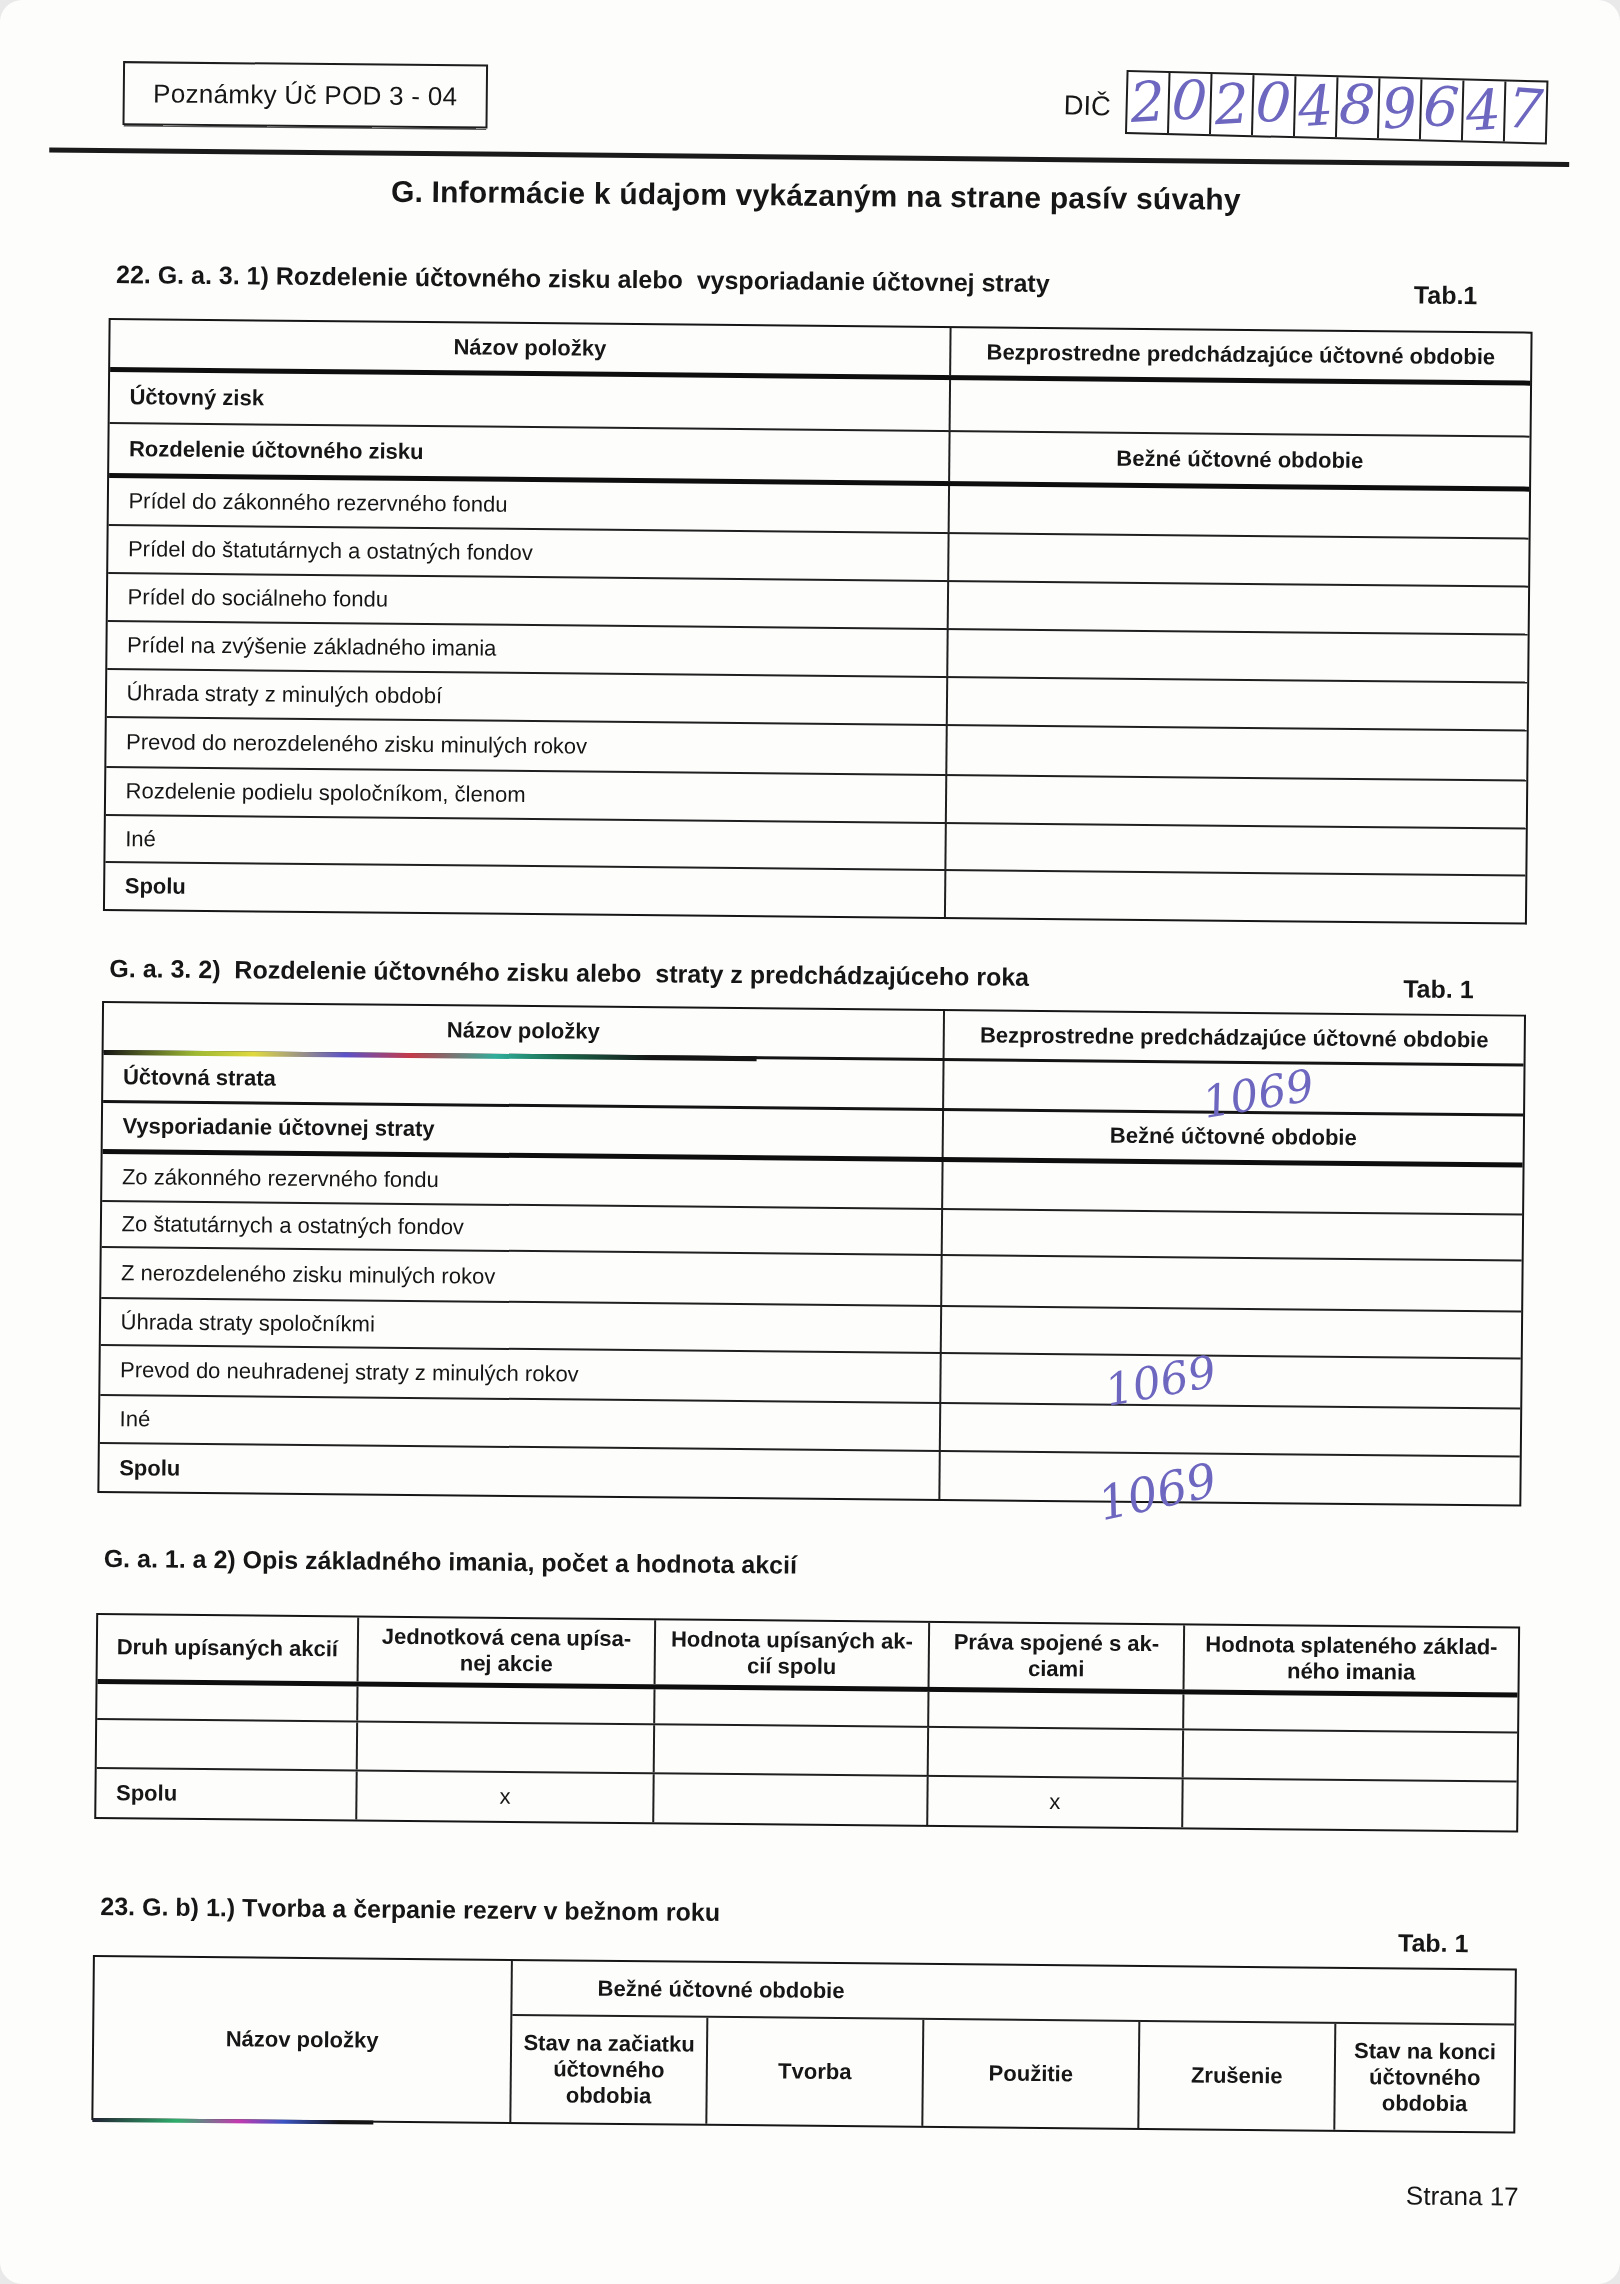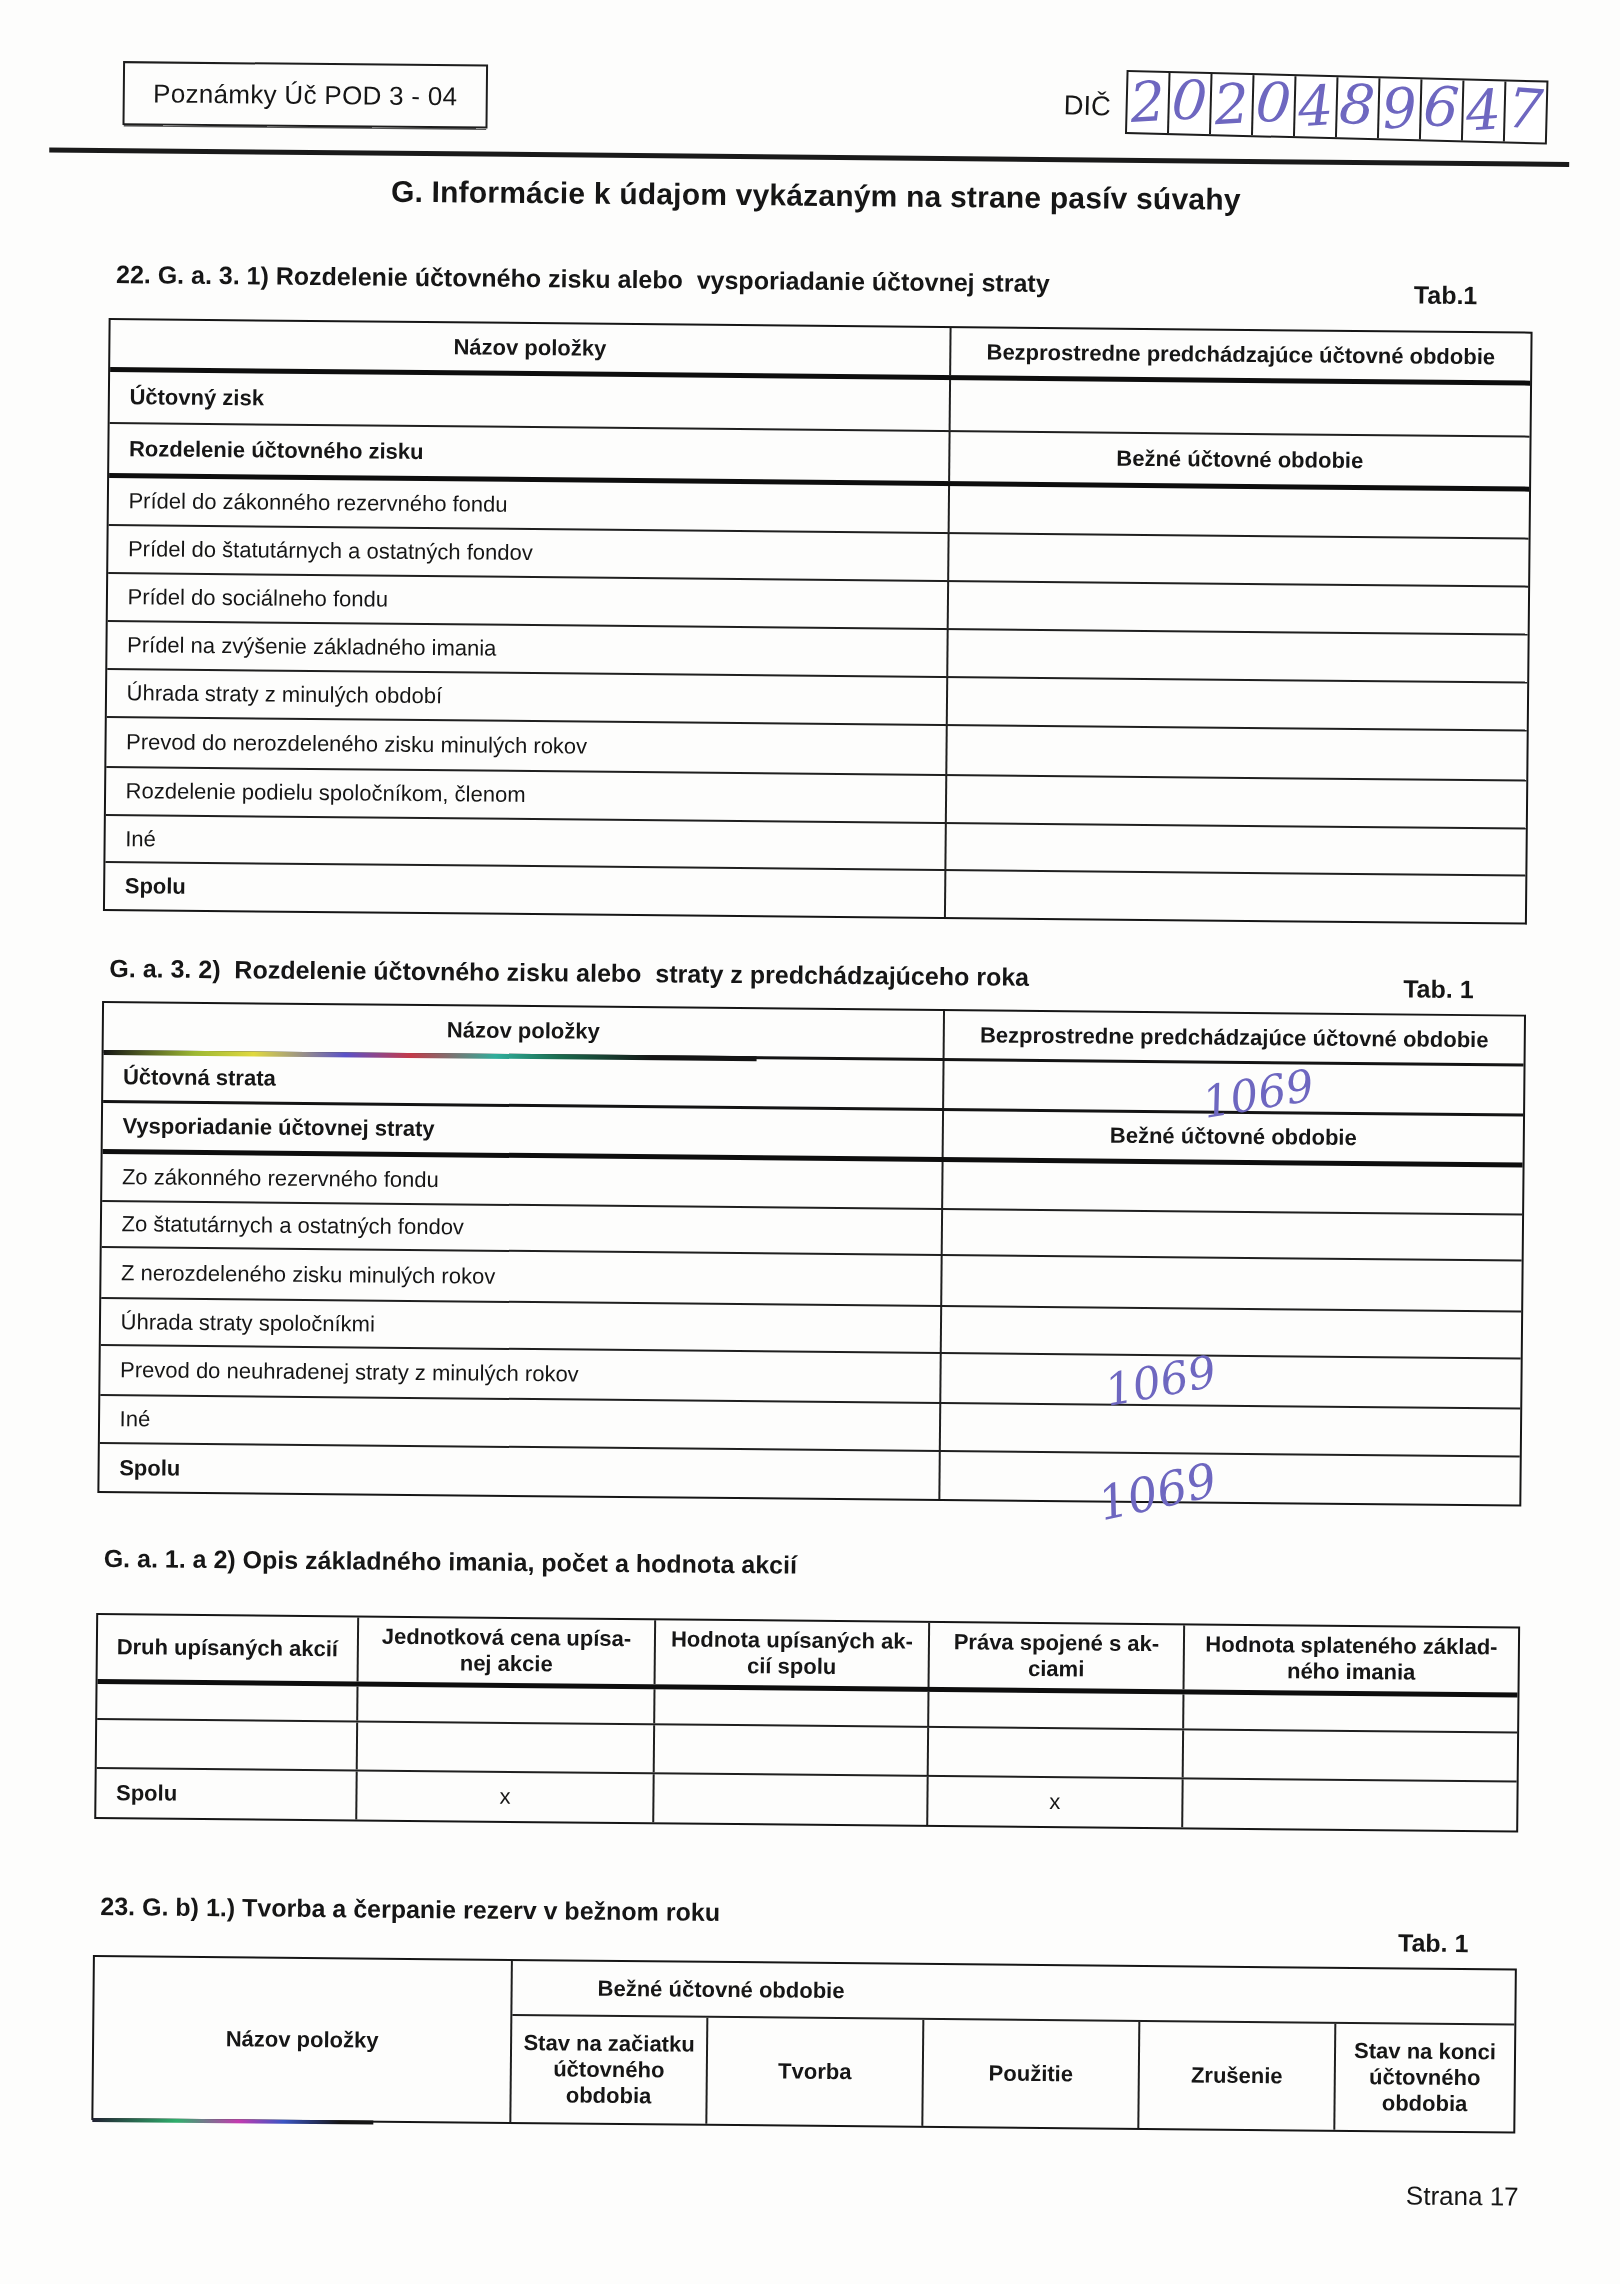--- a/index.html
+++ b/index.html
@@ -1,19 +1,19 @@
 <!DOCTYPE html>
 <html style="font-size:10.5px"><head>
 <meta charset="utf-8">
 <style>
   html,body { margin:0; padding:0; background:#e9e9e9; }
   .page {
     position:relative; width:1620px; height:2284px; margin:0 auto;
     background:#fdfdfc; overflow:hidden;
-    font-family:"Liberation Sans", sans-serif; color:#161616;
+    font-family:"Liberation Sans", sans-serif; color:#161616;border-radius:22px;
   }
   .scan { position:absolute; left:0; top:0; width:1620px; height:2284px;
           transform:rotate(0.55deg); transform-origin:111px 72px; }
 
   
   .form-box { position:absolute; left:123px; top:61px; width:361px; height:60px;
               border:2px solid #1d1d1d; display:flex; align-items:center; justify-content:center;
               font-size:26px; letter-spacing:0.3px; box-shadow:0 2.6px 0 -1.3px #555; }
   .dic-wrap { position:absolute; left:1064px; top:63px; display:flex; align-items:center;
               transform:rotate(0.9deg); }

